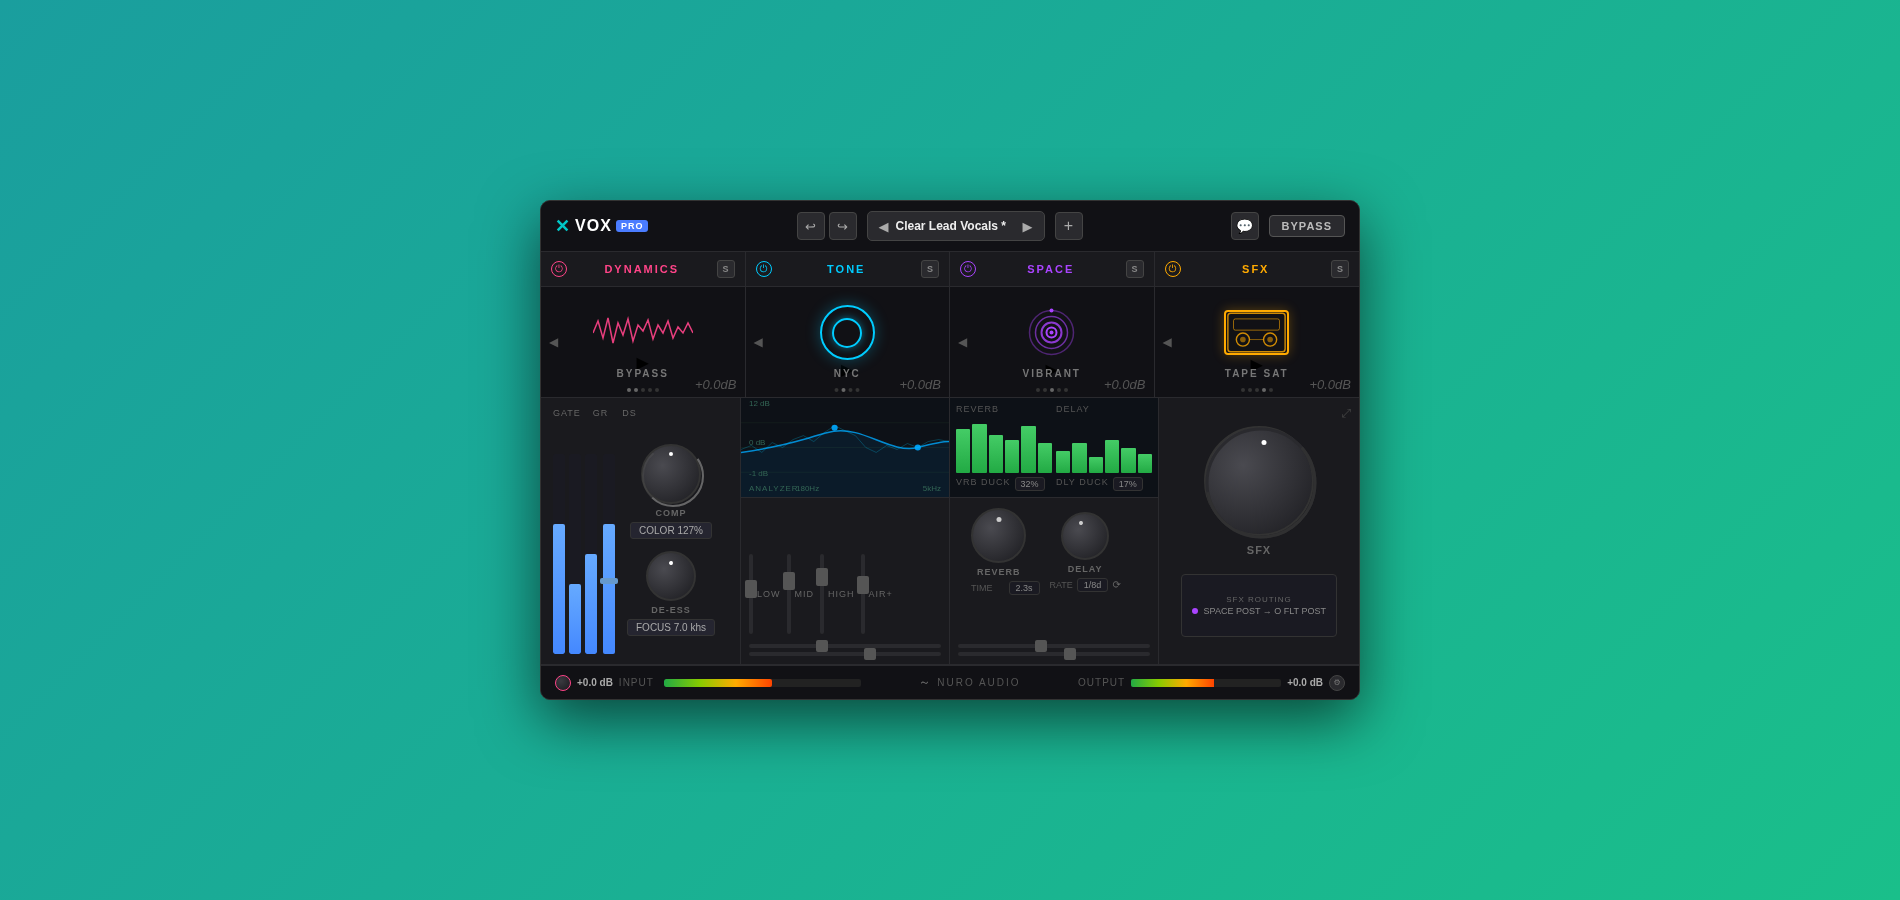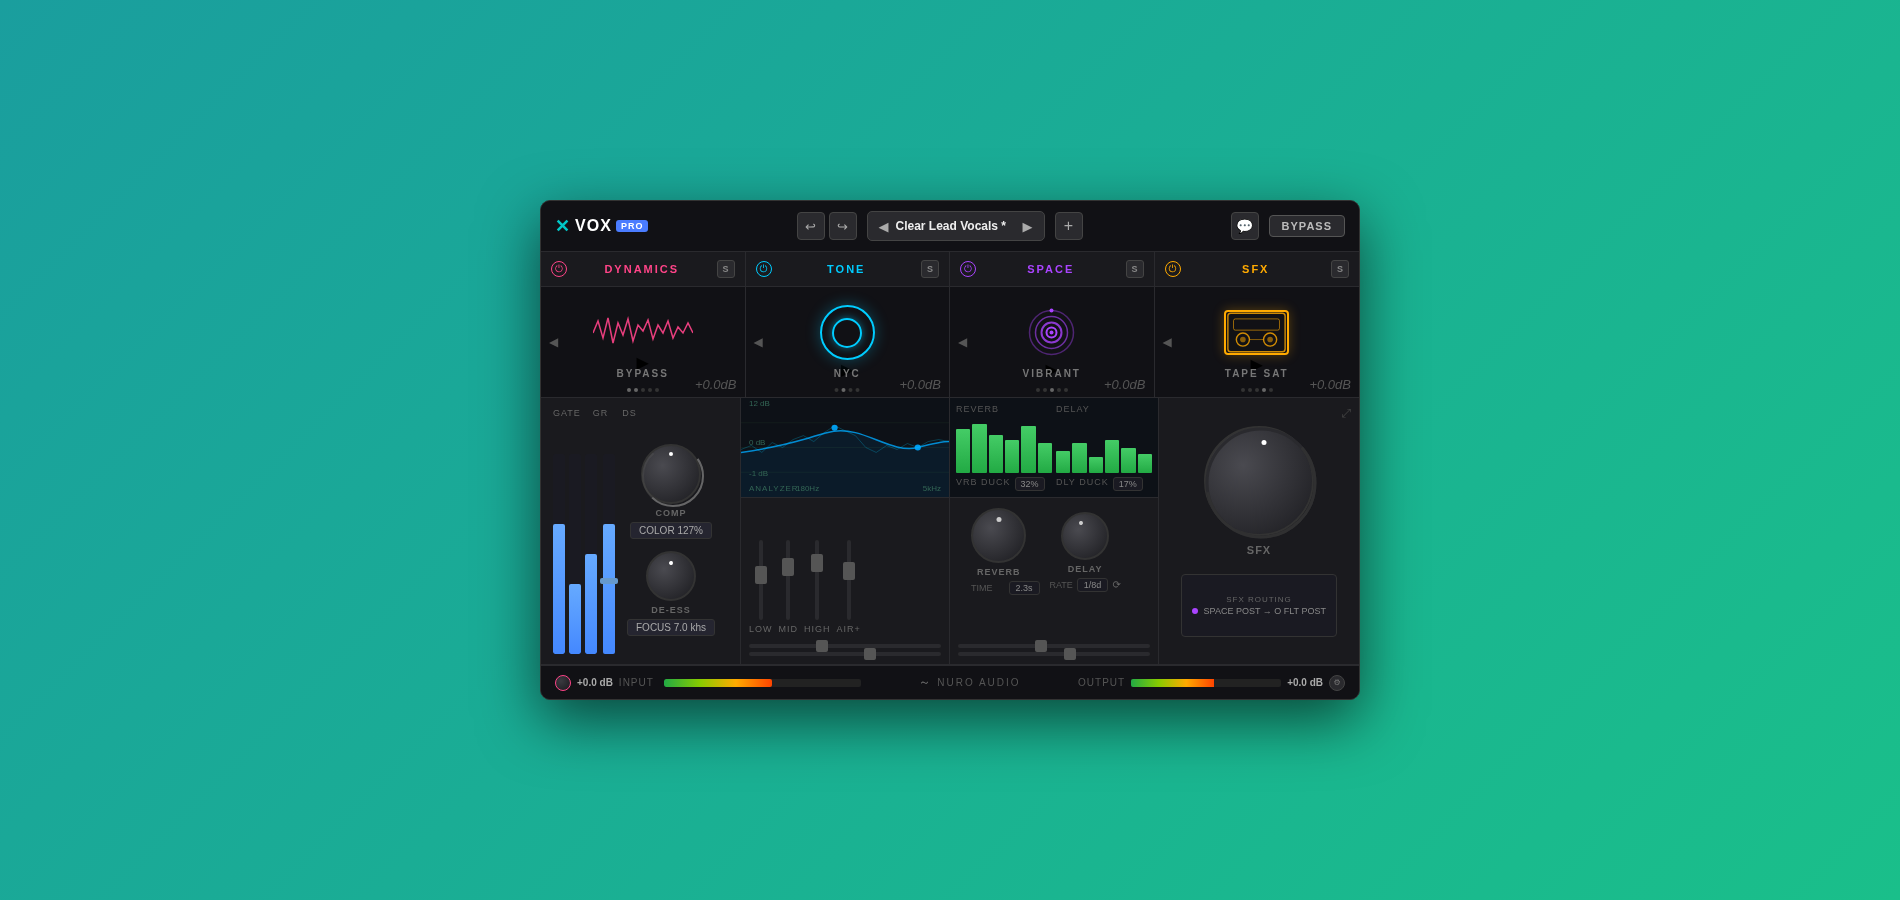--- a/index.html
+++ b/index.html
@@ -397,21 +397,21 @@
     }
     .analyzer-db-bot {
       position: absolute;
       top: 72%;
       left: 8px;
       font-size: 8px;
       color: #336655;
     }
     .fader-col {
       display: flex;
-      flex-direction: column;
+      flex-direction: row;
       align-items: center;
       gap: 4px;
     }
     .fader-track {
       width: 4px;
       height: 80px;
       background: #2a2a2e;
       border-radius: 2px;
       position: relative;
     }

